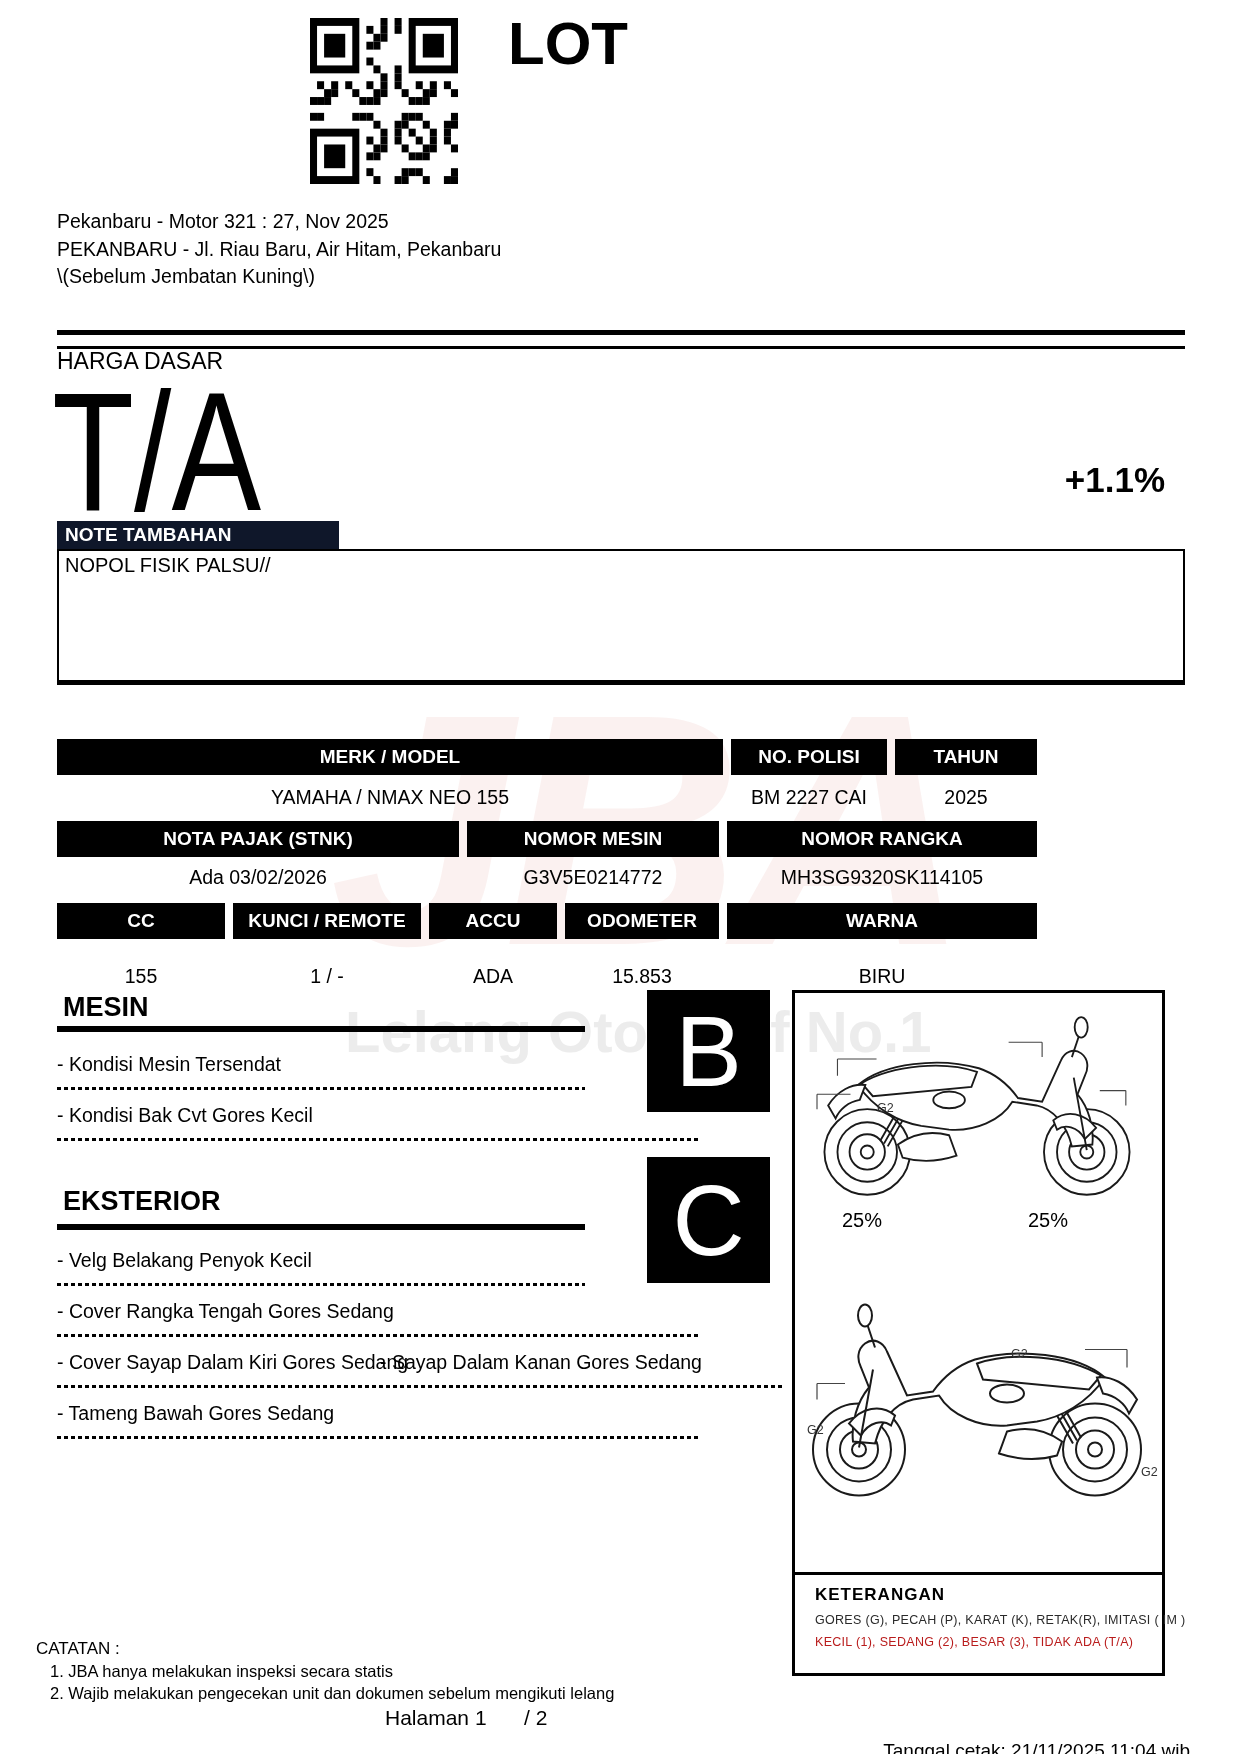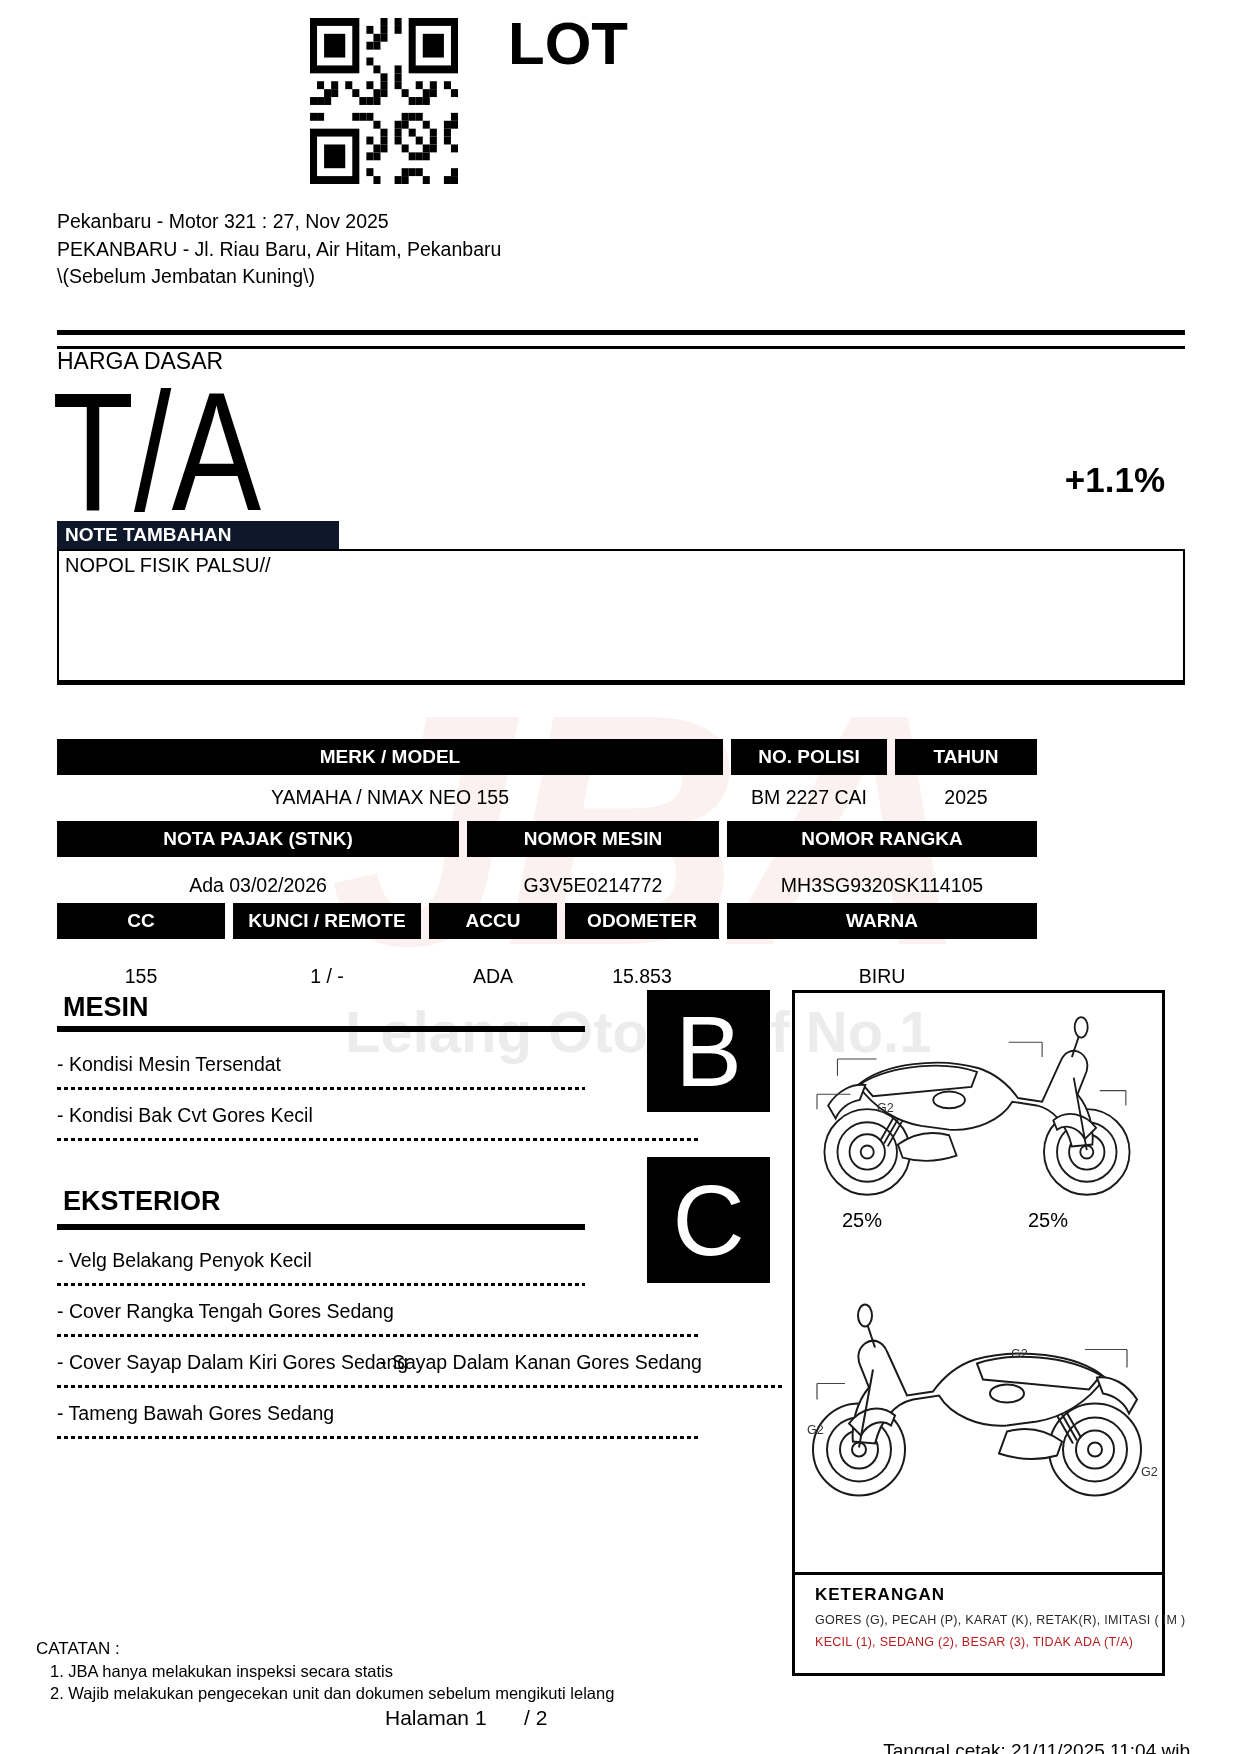--- a/index.html
+++ b/index.html
@@ -37,21 +37,21 @@
   
   .spec{left:57px;top:739px;width:980px;}
   .srow{display:grid;column-gap:8px;}
   .r1{grid-template-columns:666px 156px 142px;}
   .r2{grid-template-columns:402px 252px 310px;}
   .r3{grid-template-columns:168px 188px 128px 154px 310px;}
   .hcell{background:#000;color:#fff;font-size:19px;font-weight:700;text-align:center;
          height:36px;line-height:36px;}
   .vrow{height:46px;}
   .vcell{font-size:19.5px;text-align:center;padding-top:11px;}
-  .r2v .vcell{padding-top:9px;margin-top:8px;}
+  .r2v .vcell{padding-top:9px;}
   .r3v{height:39px;margin-top:16px;}
   .r3v .vcell{padding-top:10px;}
 
   
   .sec-title{font-size:27px;font-weight:700;}
   .mesin-title{left:63px;top:992px;}
   .mesin-bar{left:57px;top:1026px;width:528px;height:6px;background:#000;}
   .mesin-items{left:57px;top:1042px;width:740px;}
   .eks-title{left:63px;top:1186px;}
   .eks-bar{left:57px;top:1224px;width:528px;height:6px;background:#000;}

